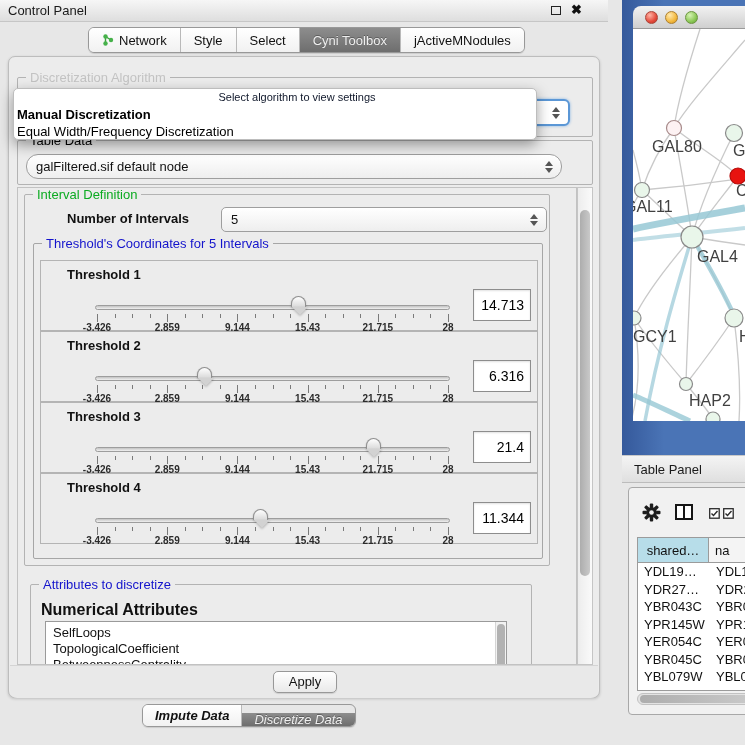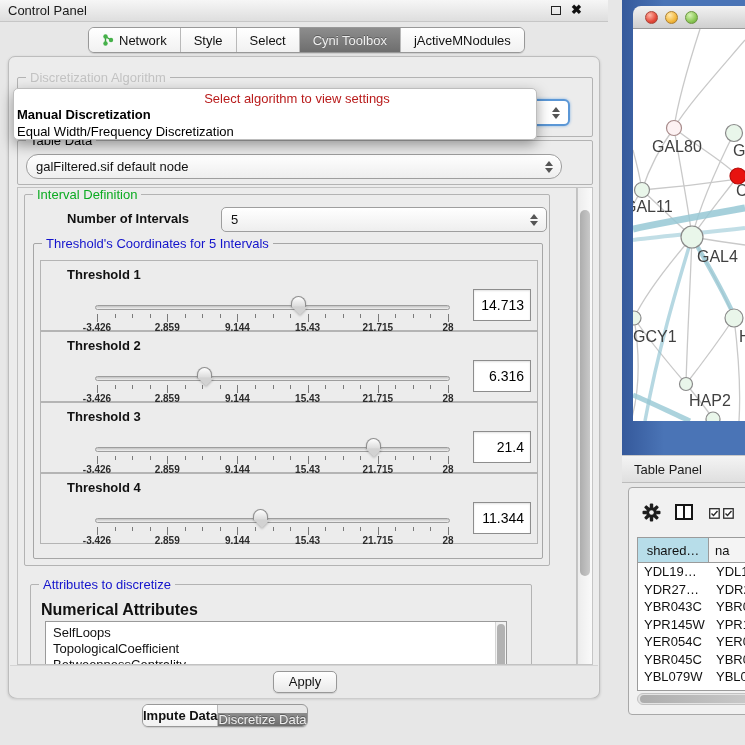--- a/index.html
+++ b/index.html
@@ -39,21 +39,21 @@
   .spin{position:absolute;right:8px;top:50%;width:9px;height:14px;transform:translateY(-50%);}
   .spin::before{content:"";position:absolute;left:1px;top:1px;border-left:4px solid transparent;
     border-right:4px solid transparent;border-bottom:5px solid #555;}
   .spin::after{content:"";position:absolute;left:1px;bottom:1px;border-left:4px solid transparent;
     border-right:4px solid transparent;border-top:5px solid #555;}
 
   .algo-combo{border:2px solid #5b97d6;box-shadow:0 0 3px #84b2e2;background:#fff;border-radius:6px;}
 
   .popup{position:absolute;left:4px;top:31px;width:524px;height:52px;background:#fff;z-index:30;
          border:1px solid #bdbdbd;border-radius:5px;box-shadow:0 5px 14px rgba(0,0,0,.38);}
-  .pop-placeholder{position:absolute;left:0;right:0;top:2px;text-align:center;font-size:13px;color:#b91c1c;margin-left:44px;}
+  .pop-placeholder{position:absolute;left:0;right:0;top:2px;text-align:center;font-size:11px;color:#0f172a;margin-left:44px;}
   .pop-opt1{position:absolute;left:3px;top:18px;font-size:13px;font-weight:bold;color:#000;white-space:nowrap;}
   .pop-opt2{position:absolute;left:3px;top:35px;font-size:13px;color:#000;white-space:nowrap;}
 
   .scrollarea{position:absolute;left:8px;top:130px;width:560px;height:478px;overflow:hidden;
               border:1px solid #c2c2c2;background:#ececec;}
   .vscroll{position:absolute;left:568px;top:130px;width:16px;height:478px;
            background:linear-gradient(90deg,#ededed,#fafafa);border:1px solid #c5c5c5;}
   .vscroll .thumb,.hthumb{background:linear-gradient(90deg,#adadad,#c9c9c9);border-radius:6px;}
   .vscroll .thumb{position:absolute;left:2px;width:10px;}
 
@@ -81,21 +81,21 @@
   .attr-scroll .thumb2{position:absolute;left:1px;width:8px;border-radius:4px;background:#b2b2b2;}
 
   .apply-strip{position:absolute;left:1px;right:1px;top:608px;height:33px;background:#e9e9e9;
                border-top:1px solid #d4d4d4;border-radius:0 0 7px 7px;}
   .apply-btn{position:absolute;left:264px;top:614px;width:64px;height:22px;border:1px solid #989898;
              border-radius:5px;background:linear-gradient(#ffffff,#e9e9e9);font-size:13px;color:#111;
              text-align:center;line-height:20px;box-shadow:0 1px 1px rgba(0,0,0,.12);}
 
   .bottom-tabbar{position:absolute;left:142px;top:704px;display:flex;height:23px;border:1px solid #989898;
                  border-radius:6px;overflow:hidden;box-shadow:0 1px 1px rgba(0,0,0,.12);}
-  .bottom-tabbar .seg{font-size:13px;font-weight:bold;padding:0 0;}
+  .bottom-tabbar .seg{font-size:13px;font-weight:bold;padding:0 12px;font-style:italic;}
   .bottom-tabbar .seg.active{font-weight:normal;margin-top:8px;}
 
   
   #right-region{position:absolute;left:622px;top:0;width:123px;height:745px;overflow:hidden;}
   .net-frame{position:absolute;left:0;top:0;width:140px;height:455px;
              background:linear-gradient(90deg,#35599b,#4a74b6 30%,#4a74b6);}
   .net-titlebar{position:absolute;left:11px;top:6px;width:129px;height:23px;border-radius:8px 0 0 0;
                 background:linear-gradient(#f2f2f2,#cfcfcf);border-bottom:1px solid #9a9a9a;}
   .light{position:absolute;top:5px;width:13px;height:13px;border-radius:50%;}
   .light.red{left:12px;background:radial-gradient(circle at 35% 30%,#ffb3a6,#e44b3c 60%,#bc2f24);border:1px solid #a94438;}

